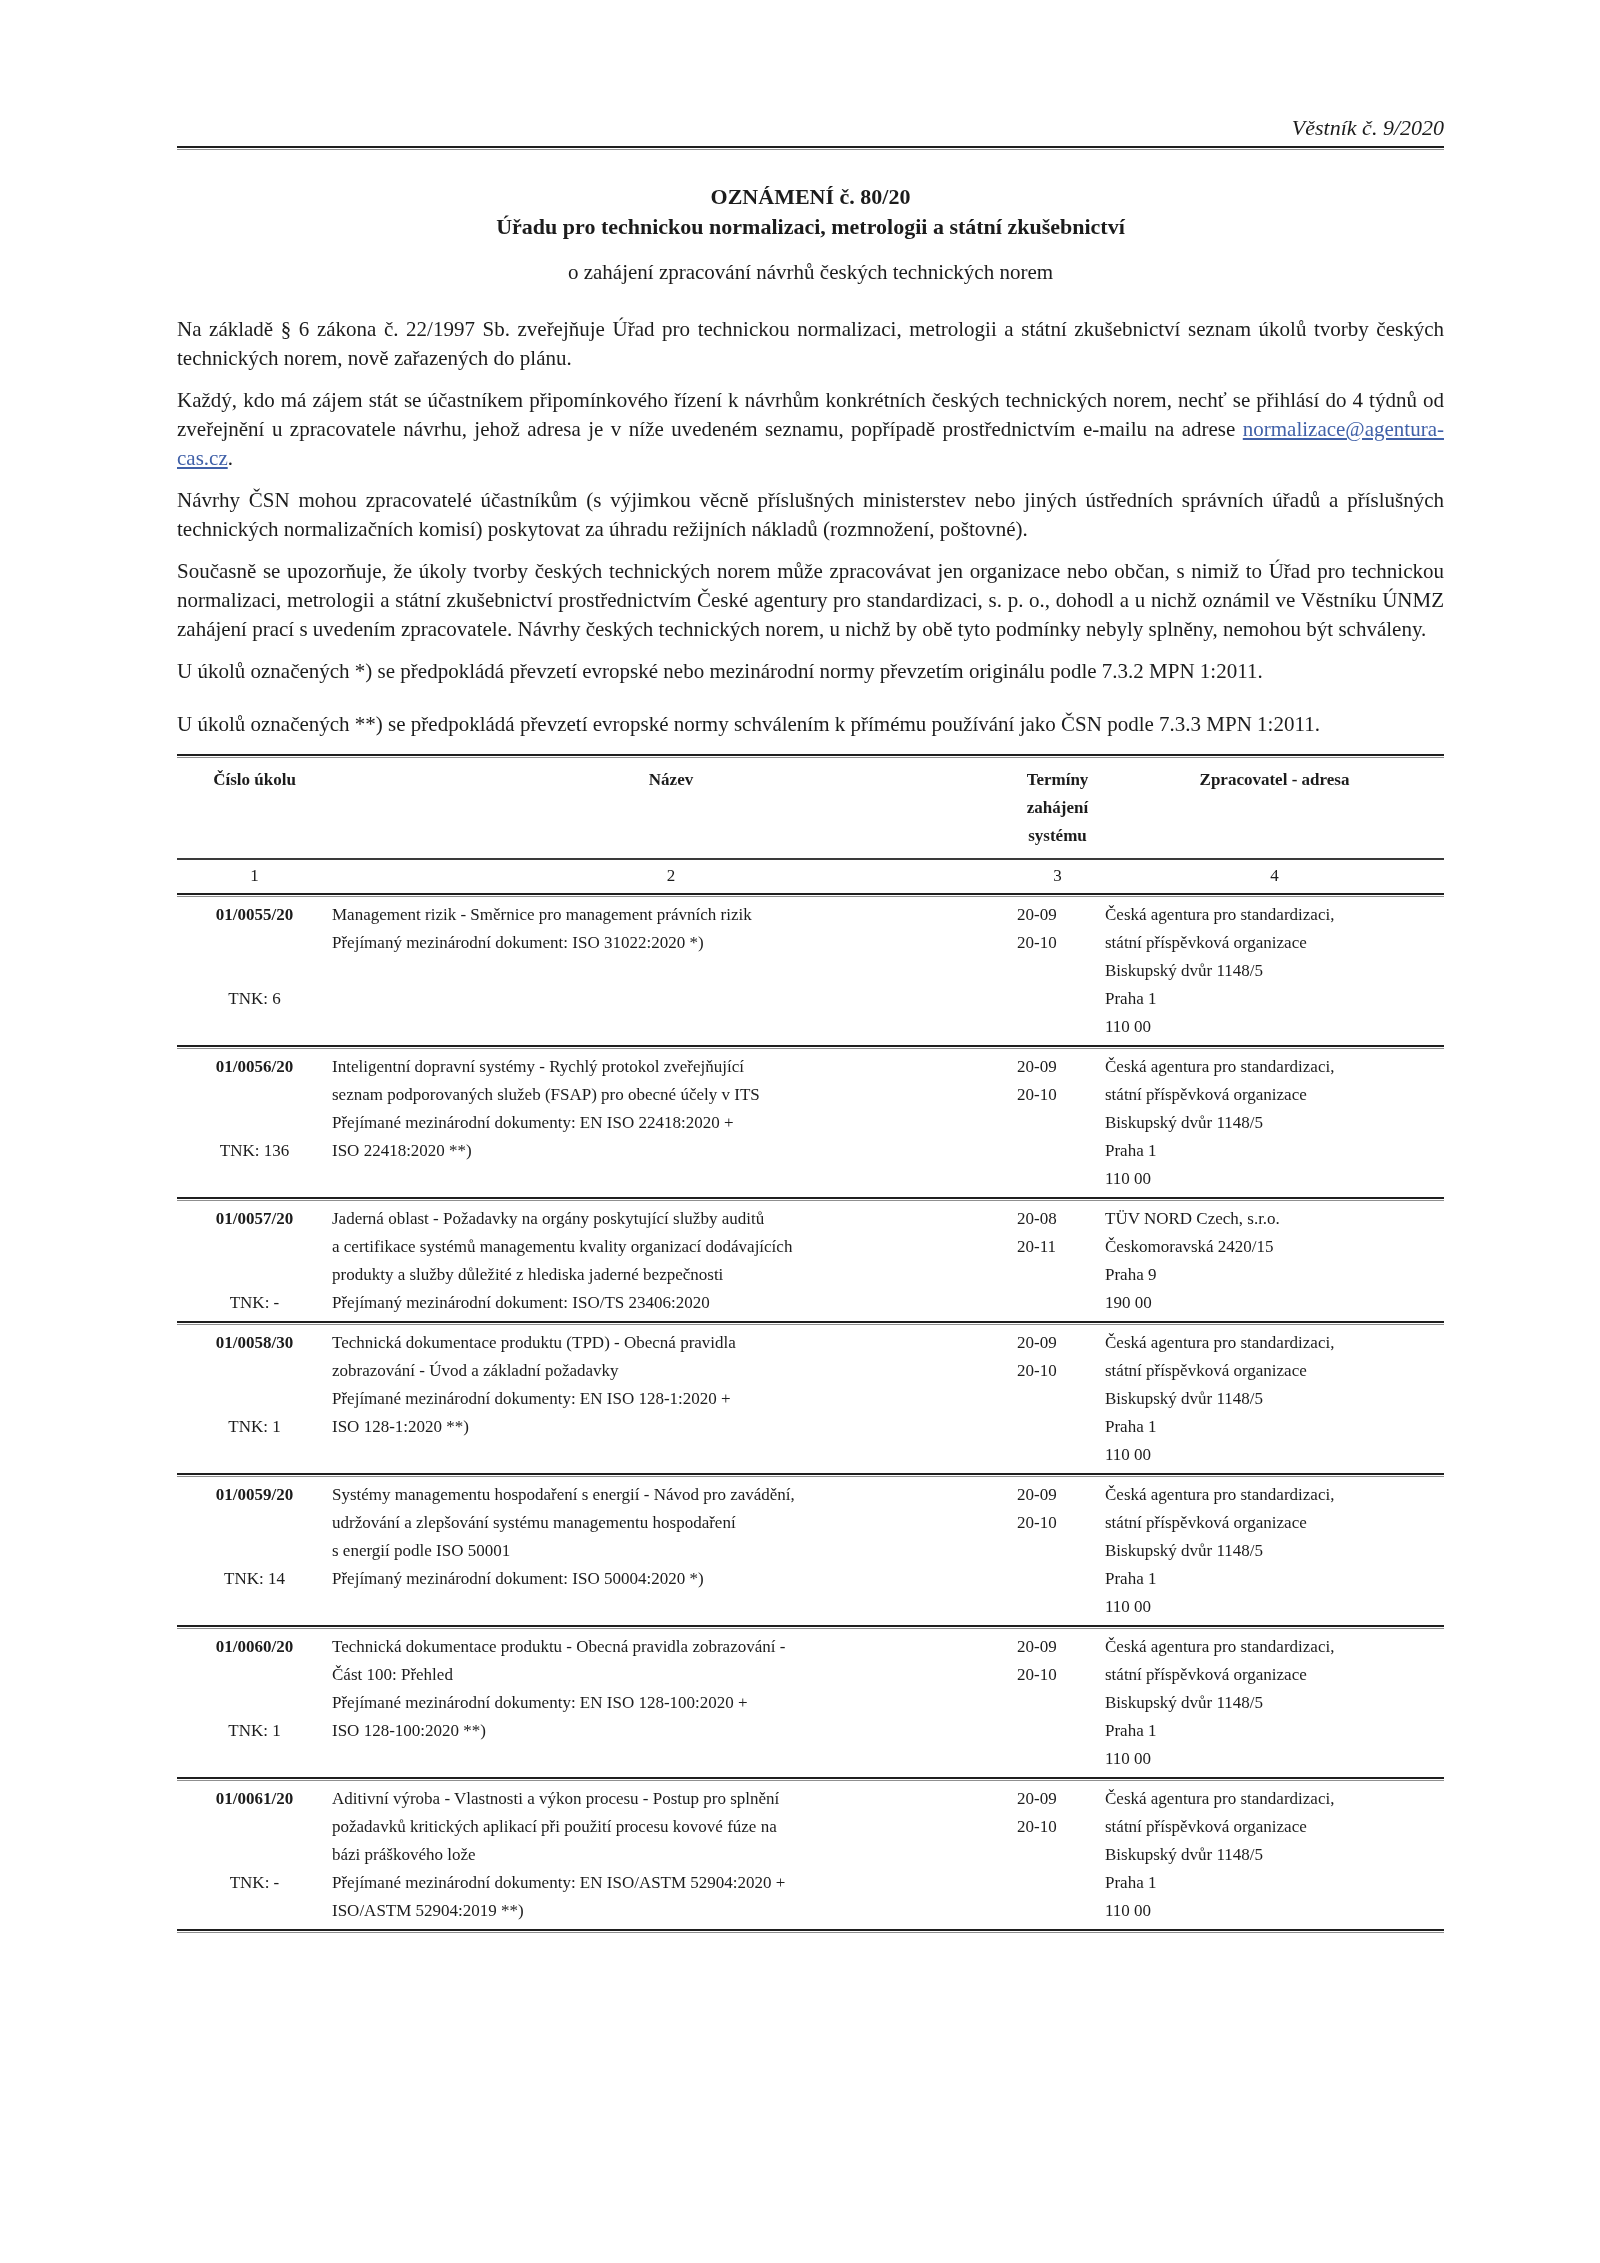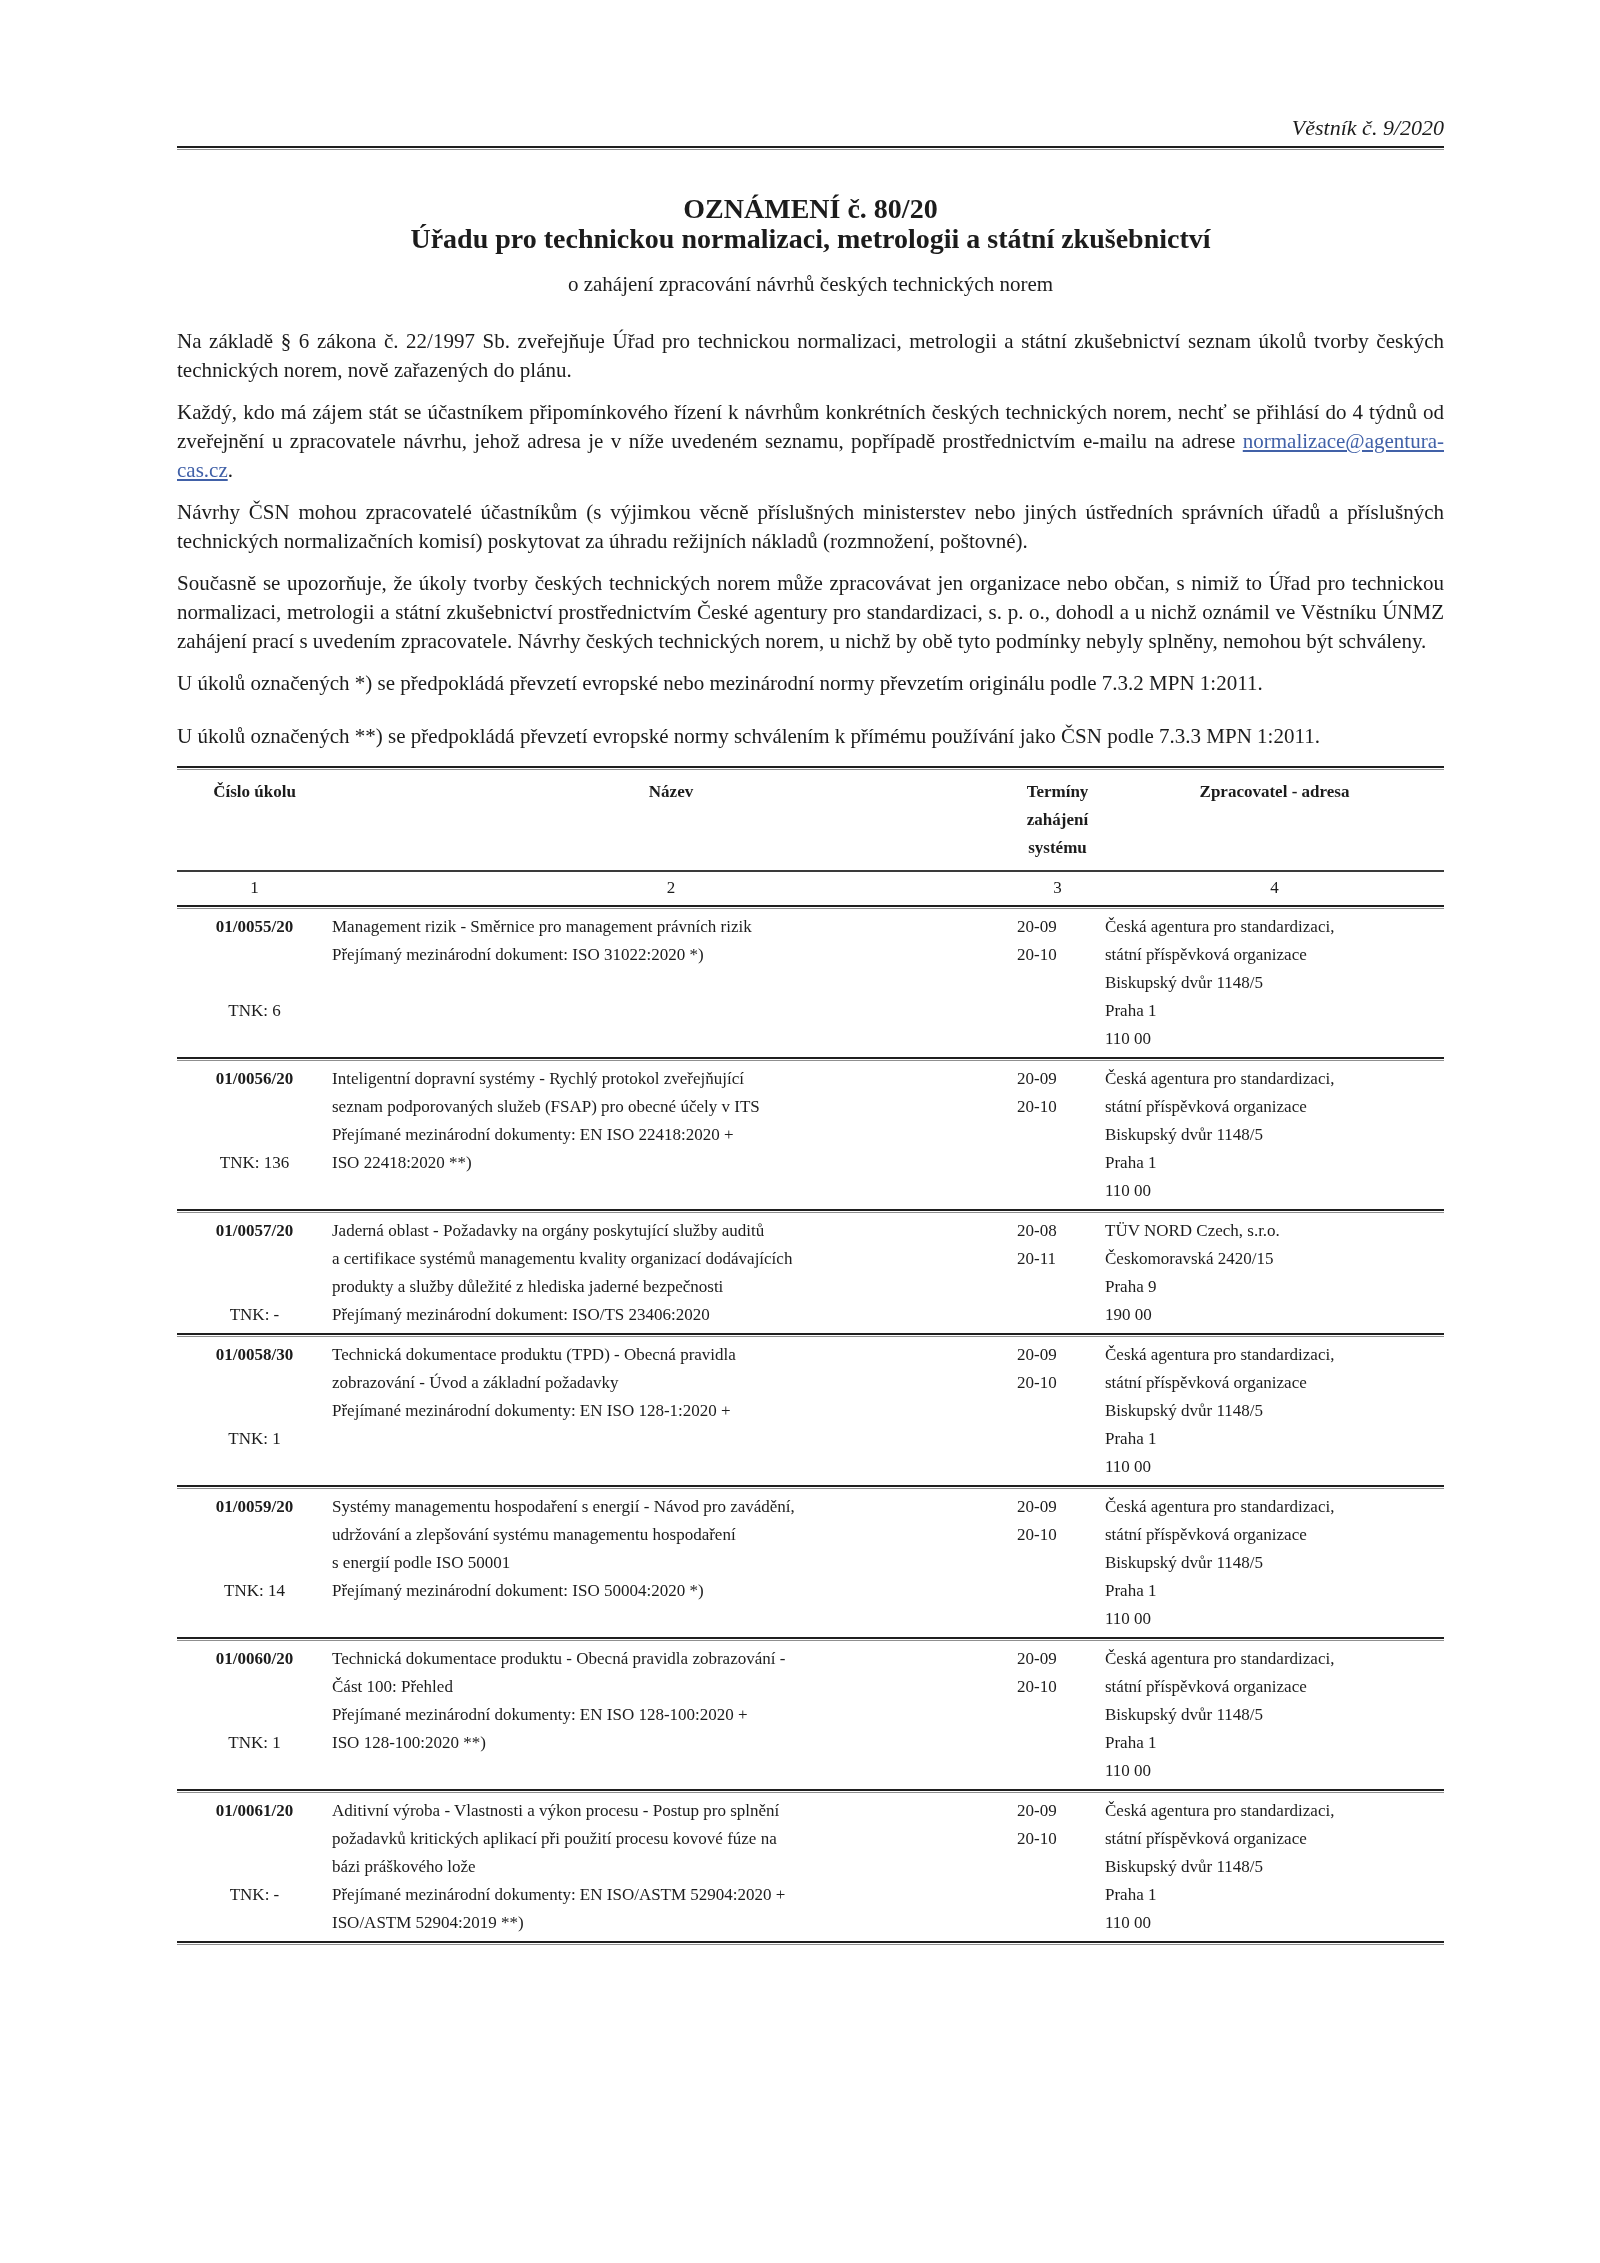--- a/index.html
+++ b/index.html
@@ -16,21 +16,21 @@
 
   
   .rule-d{height:1px;border-top:2px solid #1f1f1f;border-bottom:1px solid #8f8f8f;}
   .rule-s{height:0;border-top:2px solid #3a3a3a;}
 
   
   .page-header{padding-top:113px;text-align:right;font-size:22px;font-style:italic;}
   .page-header + .rule-d{margin-top:4px;}
 
   
-  .title-block{margin-top:44px;text-align:center;font-weight:bold;font-size:28px;line-height:30px;}
+  .title-block{margin-top:32px;text-align:center;font-weight:bold;font-size:22px;line-height:30px;}
   .subtitle{margin-top:16px;text-align:center;}
 
   
   p.body-par{margin:13px 0 0 0;text-align:justify;}
   p.body-par.first{margin-top:28px;}
   p.body-par.last{margin-top:24px;}
   a.email{color:#4161a8;text-decoration:underline;}
 
   
   .task-table{margin-top:15px;font-size:17px;line-height:28px;}
@@ -172,20 +172,21 @@
         <div class="rule-d"></div>
         <div class="t-grid t-row">
           <div class="cell c1">
             <div class="task-no">01/0058/30</div>
             <div class="tnk">TNK: 1</div>
           </div>
           <div class="cell c2">
             <div class="line">Technická dokumentace produktu (TPD) - Obecná pravidla</div>
             <div class="line">zobrazování - Úvod a základní požadavky</div>
             <div class="line">Přejímané mezinárodní dokumenty: EN ISO 128-1:2020 +</div>
+            <div class="line">ISO 128-1:2020 **)</div>
           </div>
           <div class="cell c3">
             <div class="line">20-09</div>
             <div class="line">20-10</div>
           </div>
           <div class="cell c4">
             <div class="line">Česká agentura pro standardizaci,</div>
             <div class="line">státní příspěvková organizace</div>
             <div class="line">Biskupský dvůr 1148/5</div>
             <div class="line">Praha 1</div>

